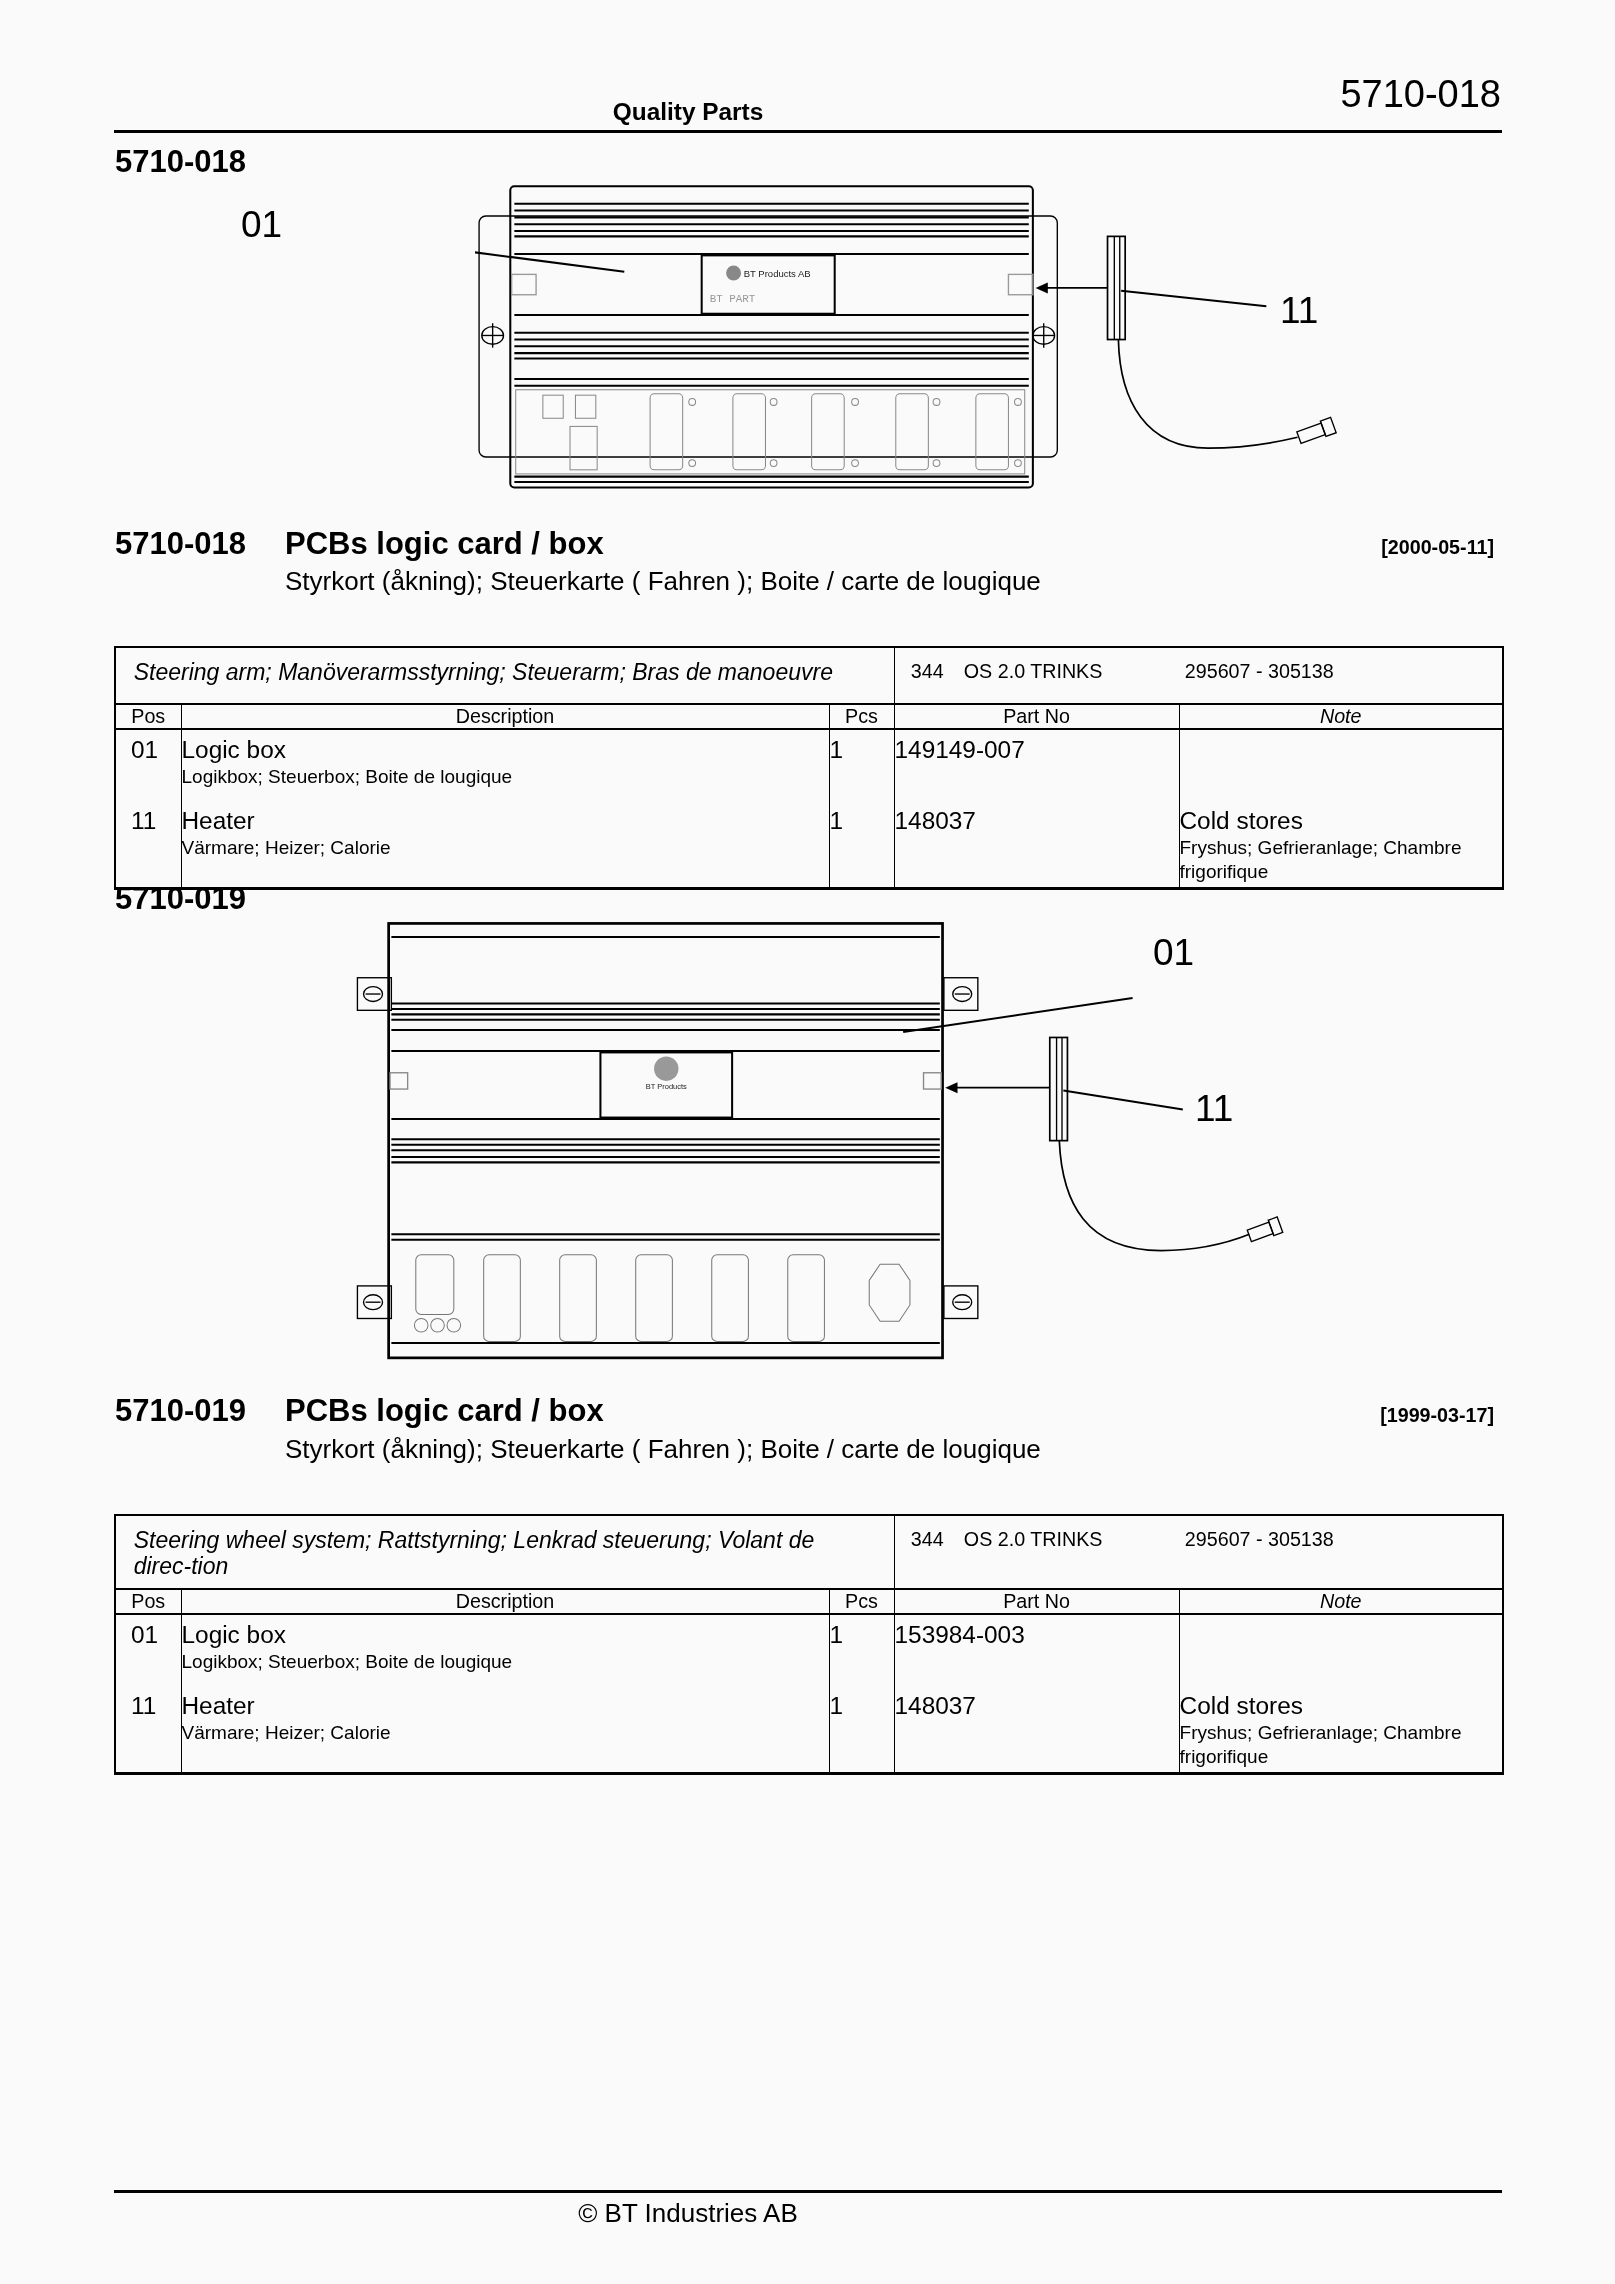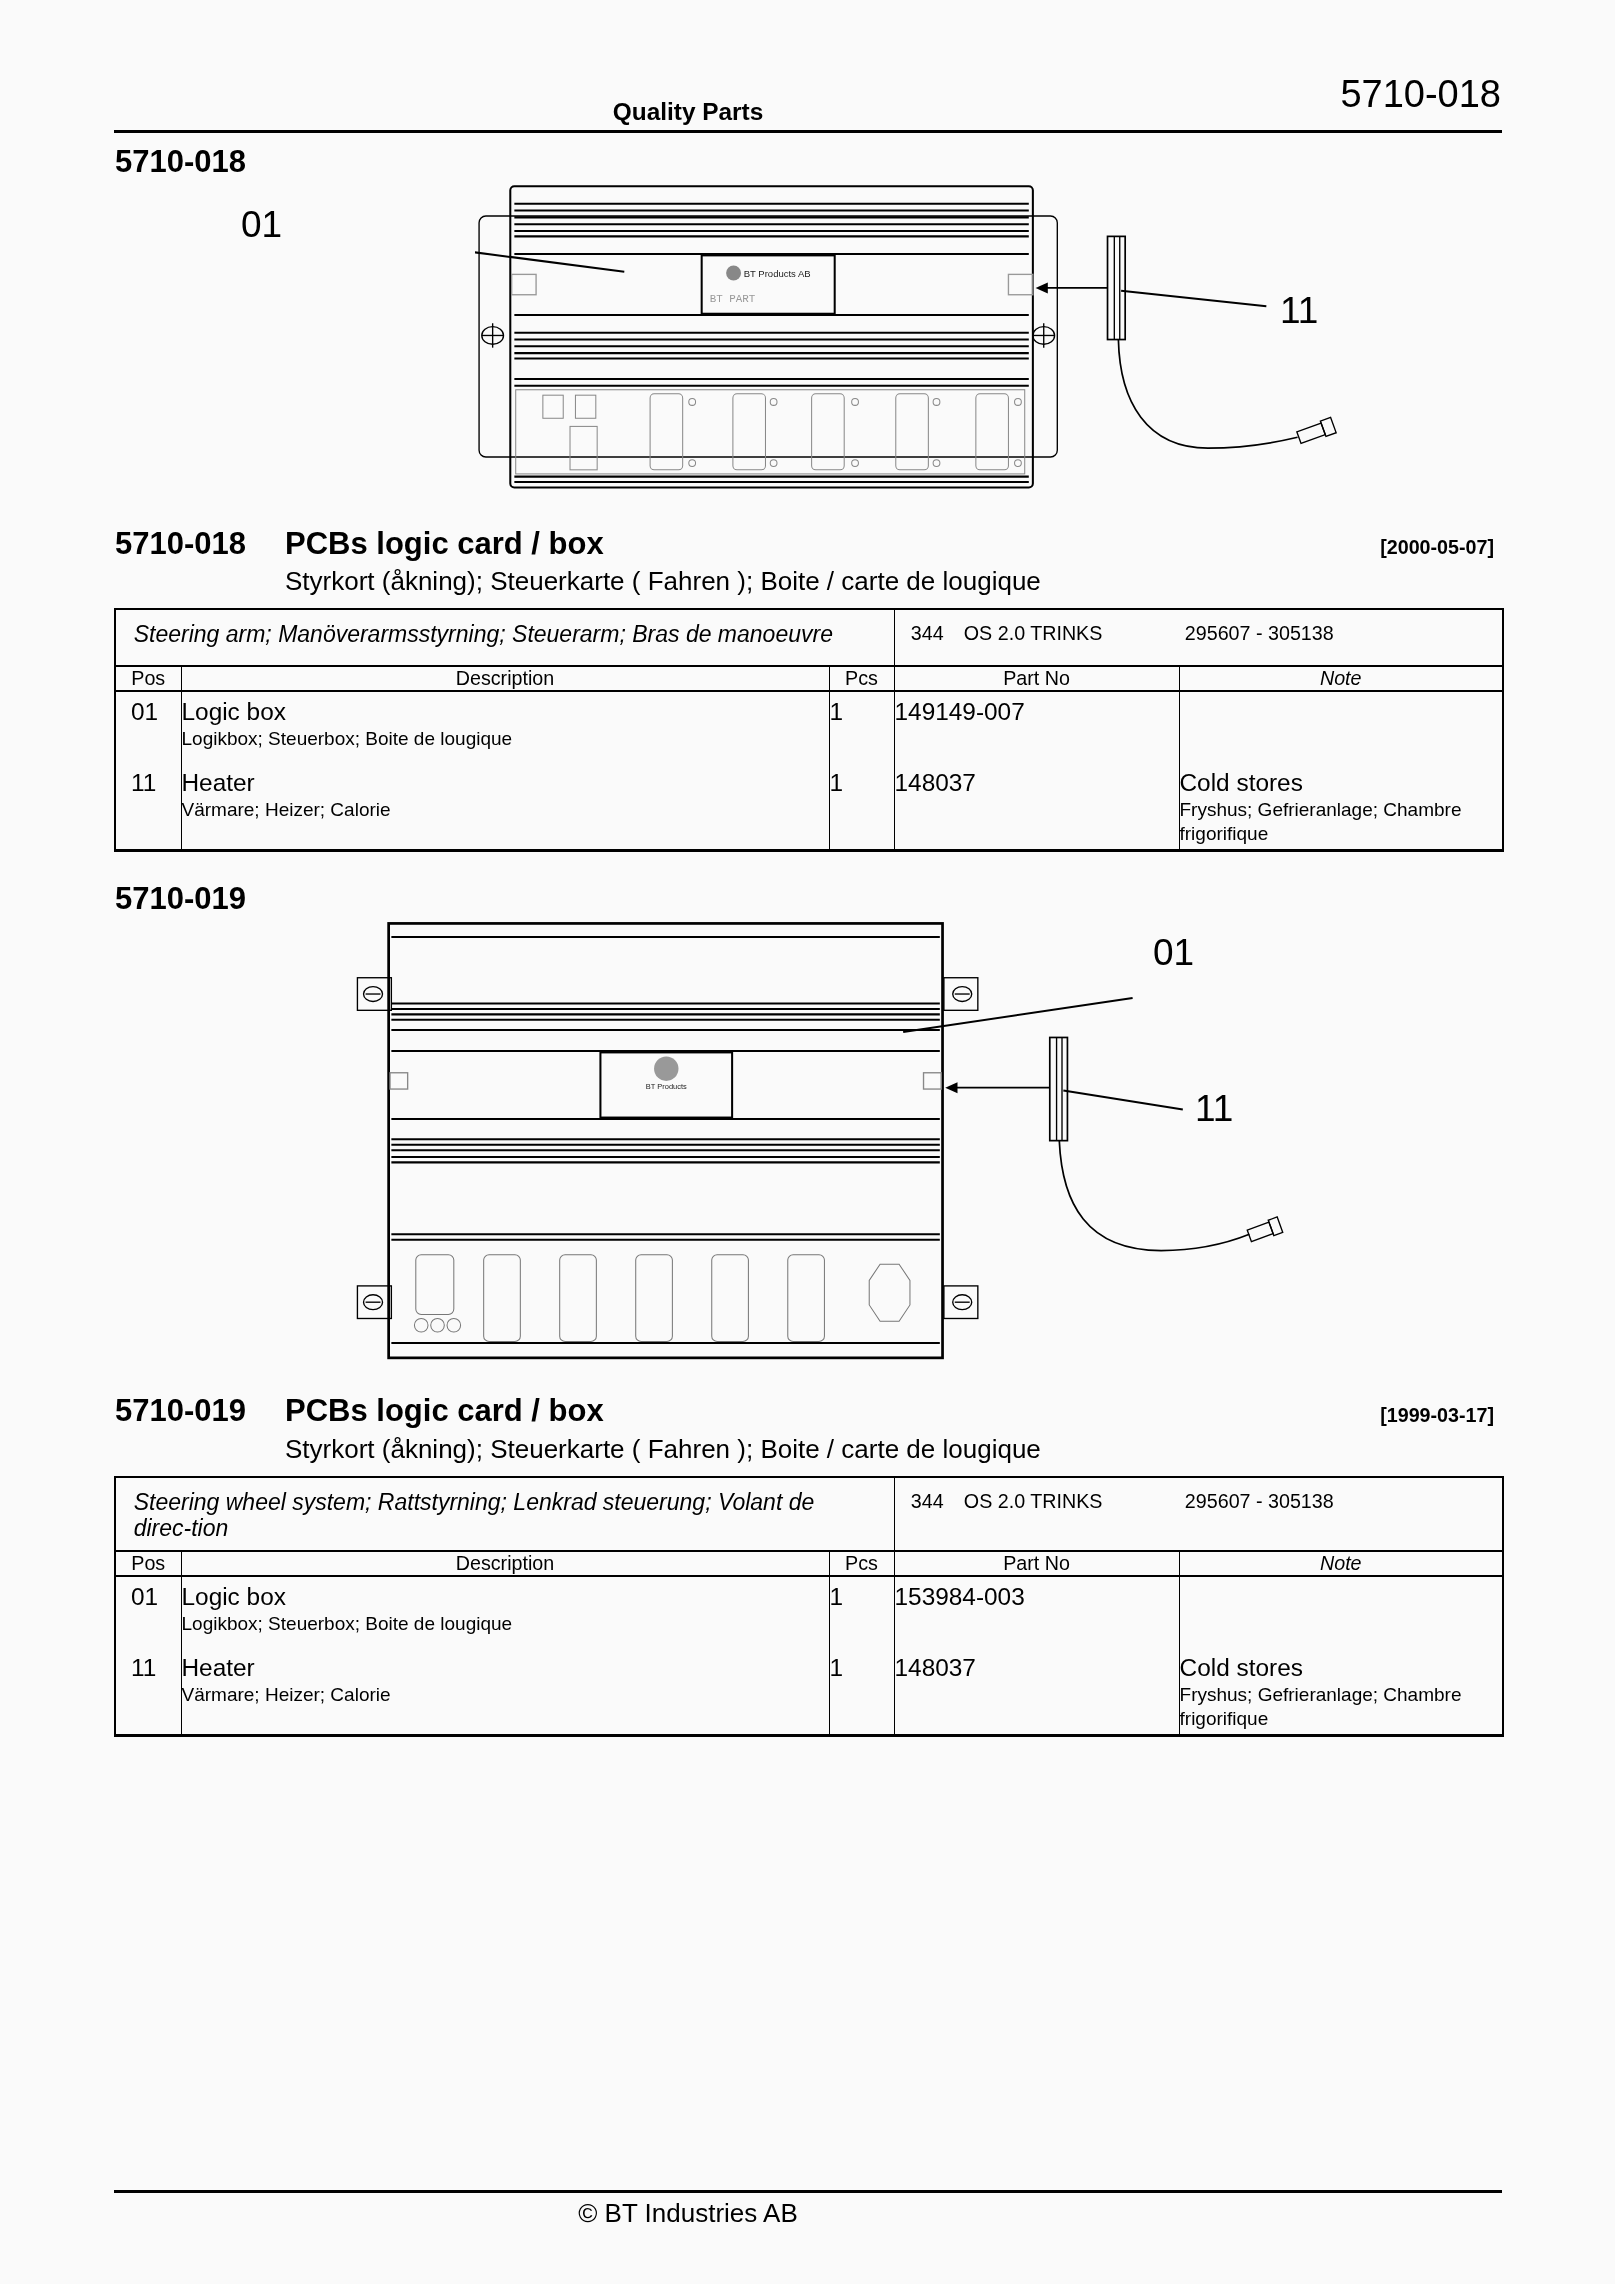--- a/index.html
+++ b/index.html
@@ -19,20 +19,21 @@
   .date { right: 122px; font-size: 19.7px; font-weight: bold; }
   .subtitle { left: 285px; font-size: 26px; }
   .diagram { position: absolute; }
   .diagram svg { display: block; }
   .callout { position: absolute; font-size: 37px; }
 
   table.parts {
     position: absolute; left: 114px; width: 1388px;
     border-collapse: collapse; table-layout: fixed;
     font-size: 23px;
+    margin-top: 38px;
   }
   table.parts td, table.parts th { padding: 0; vertical-align: top; }
   .group-row td { border-top: 2.7px solid #000; border-bottom: 2.7px solid #000; }
   .group-row td.group-name {
     font-style: italic; font-size: 23px; padding: 11px 16.3px 6.8px 17.7px;
     border-left: 2.7px solid #000; border-right: 1.4px solid #000; line-height: 26px;
   }
   .group-row td.group-info {
     font-size: 19.7px; padding: 12.2px 16.3px 0 16.3px; border-right: 2.7px solid #000;
   }
@@ -146,21 +147,21 @@
         <rect x="1212" y="364" width="38" height="18"></rect>
         <rect x="1250" y="361" width="16" height="24"></rect>
       </g>
   </svg>
   <div class="callout" style="left:-234px; top:26px;">01</div>
   <div class="callout" style="left:805px; top:112px;">11</div>
 </div>
 
 <div class="abs title-code" style="top:526px;">5710-018</div>
 <div class="abs title-text" style="top:526px;">PCBs logic card / box</div>
-<div class="abs date" style="top:536px;">[2000-05-07]</div>
+<div class="abs date" style="top:536px;">[2000-05-11]</div>
 <div class="abs subtitle" style="top:566px;">Styrkort (åkning); Steuerkarte ( Fahren ); Boite / carte de lougique</div>
 
 <table class="parts" style="top:608px;">
   <colgroup>
       <col style="width:66px">
       <col style="width:648px">
       <col style="width:65px">
       <col style="width:285px">
       <col style="width:324px">
     </colgroup>

